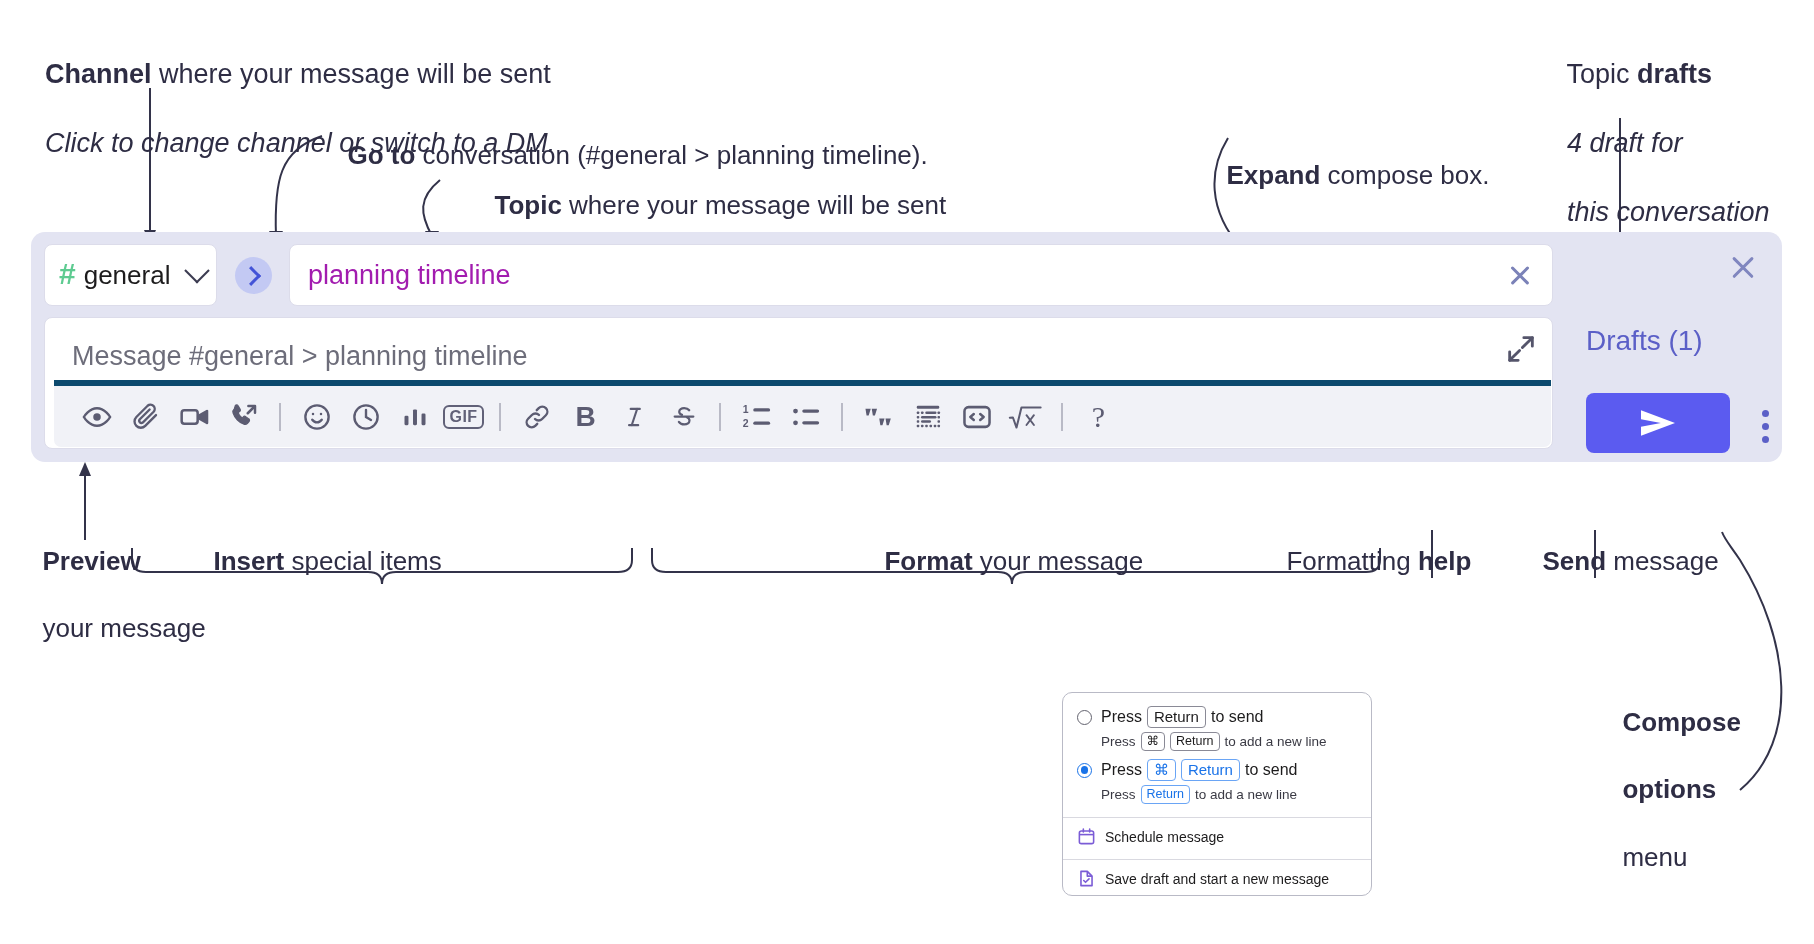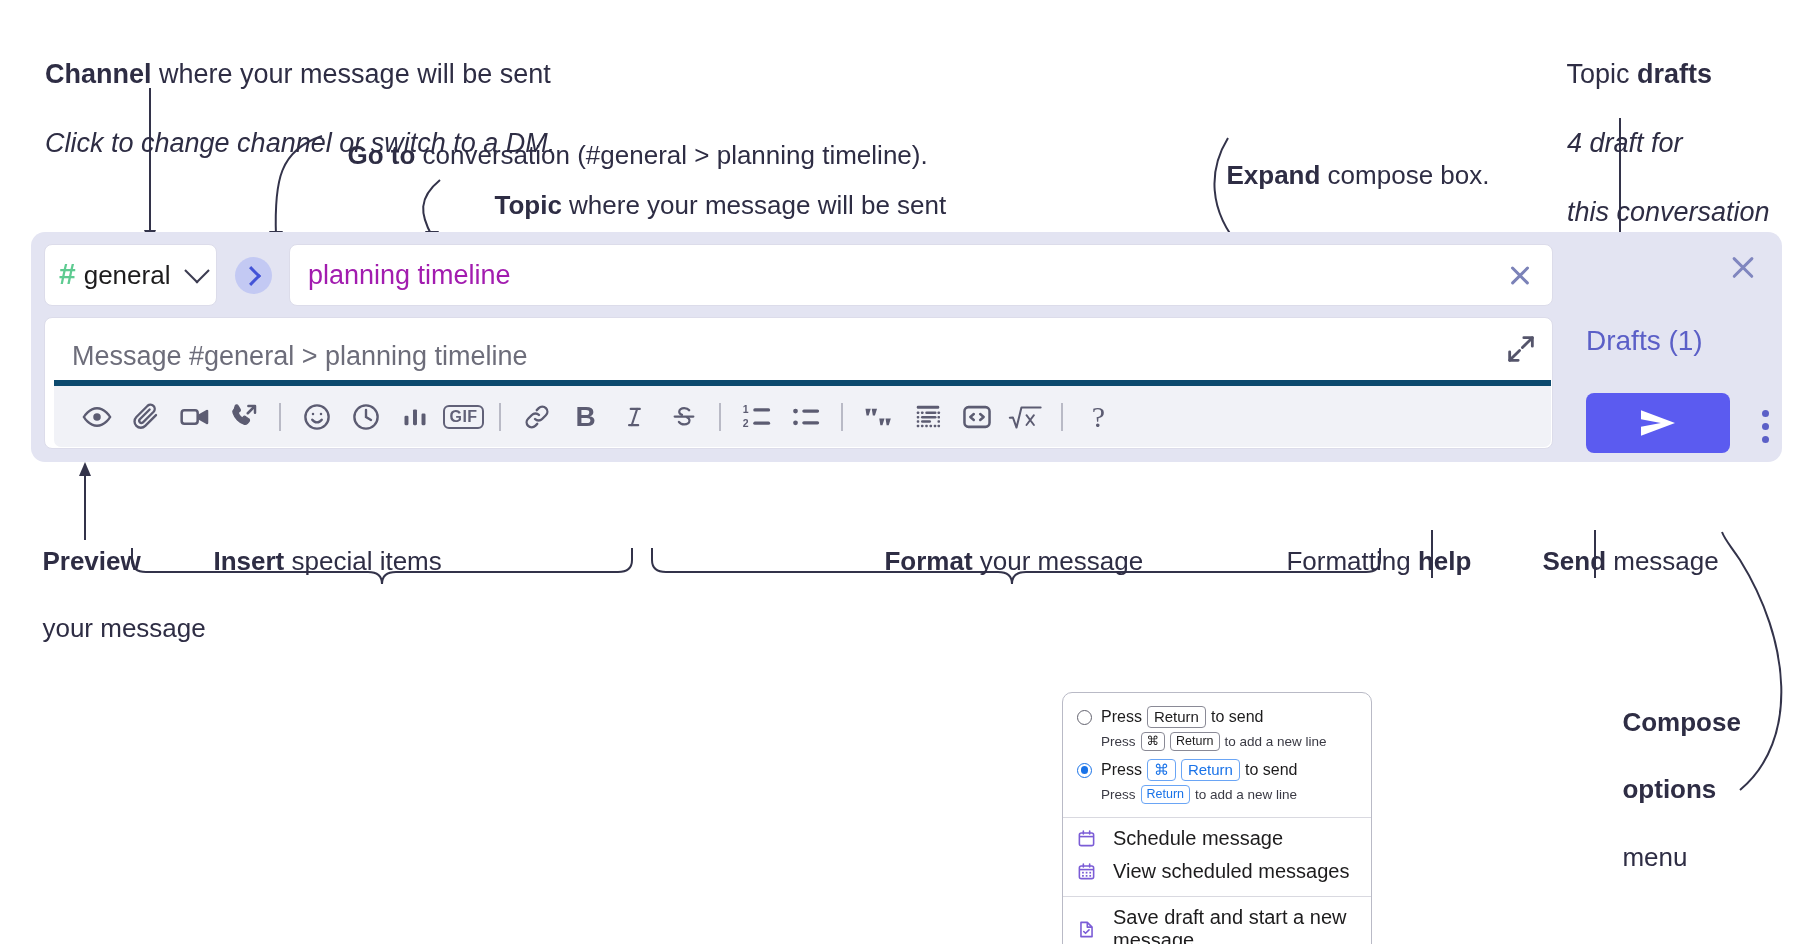--- a/index.html
+++ b/index.html
@@ -180,21 +180,21 @@
   .opt-main{font-size:16px;color:#1d1c1d;display:flex;align-items:center;gap:5px;}
   .opt-sub{font-size:13.5px;color:#3a3a44;display:flex;align-items:center;gap:5px;padding:1px 14px 5px 38px;}
   .key{
     border:1px solid #8a8a96;border-radius:4px;
     padding:0px 6px;font-size:15px;color:#1d1c1d;background:#fff;
     line-height:1.35;display:inline-block;text-align:right;
   }
   .key.sm{font-size:12.5px;padding:0 5px;}
   .key.blue{border-color:#6aa5f5;color:#1a73e8;}
   .menu-div{height:1px;background:#d9d9e0;margin:8px 0 4px 0;}
-  .menu-item{display:flex;align-items:center;gap:17px;padding:5px 14px;cursor:pointer;font-size:20px;color:#1d1c1d;}
+  .menu-item{display:flex;align-items:center;gap:9px;padding:5px 14px;cursor:pointer;font-size:14px;color:#1d1c1d;}
   .menu-item svg{flex:none;}
 
   
   #lines{position:absolute;left:0;top:0;width:1814px;height:944px;pointer-events:none;}
 </style>
 </head>
 <body>
 
 <svg id="lines" viewBox="0 0 1814 944">
   <g fill="none" stroke="#33334a" stroke-width="2">
@@ -548,37 +548,20 @@
   <div class="menu-item">
     <svg width="19" height="19" viewBox="0 0 24 24" fill="none" stroke="#7b5cd6" stroke-width="2">
       <rect x="3" y="5" width="18" height="16" rx="2.5"></rect>
       <line x1="3" y1="9.6" x2="21" y2="9.6"></line>
       <line x1="8" y1="2.6" x2="8" y2="6.4" stroke-linecap="round"></line>
       <line x1="16" y1="2.6" x2="16" y2="6.4" stroke-linecap="round"></line>
     </svg>
     <span>Schedule message</span>
   </div>
 
-  <div class="menu-item">
-    <svg width="19" height="19" viewBox="0 0 24 24" fill="none" stroke="#7b5cd6" stroke-width="2">
-      <rect x="3" y="5" width="18" height="16" rx="2.5"></rect>
-      <line x1="3" y1="9.6" x2="21" y2="9.6"></line>
-      <line x1="8" y1="2.6" x2="8" y2="6.4" stroke-linecap="round"></line>
-      <line x1="16" y1="2.6" x2="16" y2="6.4" stroke-linecap="round"></line>
-      <g fill="#7b5cd6" stroke="none">
-        <rect x="6.4" y="12.4" width="2.2" height="2.2"></rect>
-          <rect x="11" y="12.4" width="2.2" height="2.2"></rect>
-          <rect x="15.6" y="12.4" width="2.2" height="2.2"></rect>
-        <rect x="6.4" y="16.4" width="2.2" height="2.2"></rect>
-          <rect x="11" y="16.4" width="2.2" height="2.2"></rect>
-          <rect x="15.6" y="16.4" width="2.2" height="2.2"></rect>
-      </g>
-    </svg>
-    <span>View scheduled messages</span>
-  </div>
 
   <div class="menu-div"></div>
 
   <div class="menu-item">
     <svg width="19" height="19" viewBox="0 0 24 24" fill="none" stroke="#7b5cd6" stroke-width="2" stroke-linejoin="round">
       <path d="M5 3h8l6 6v12H5z"></path>
       <polyline points="13,3 13,9 19,9"></polyline>
       <polyline points="8.5,14.5 10.8,16.8 15.2,12.4" stroke-linecap="round"></polyline>
     </svg>
     <span>Save draft and start a new message</span>

